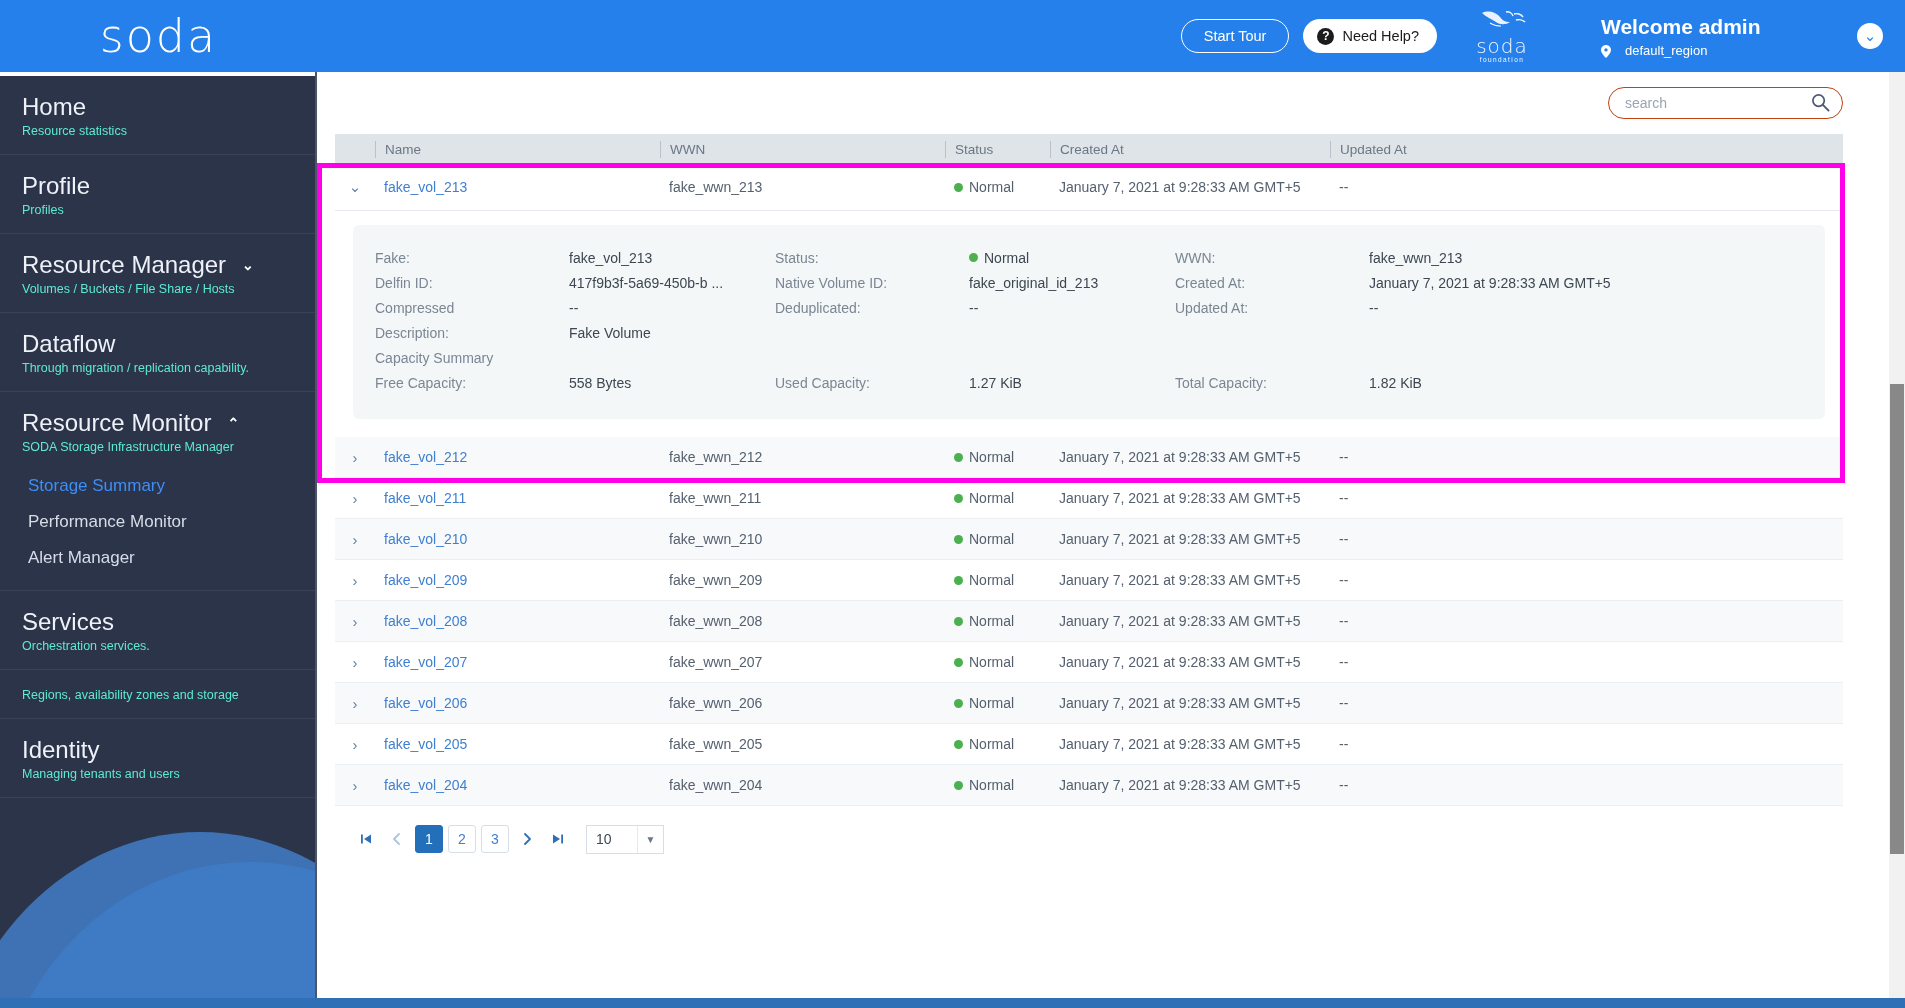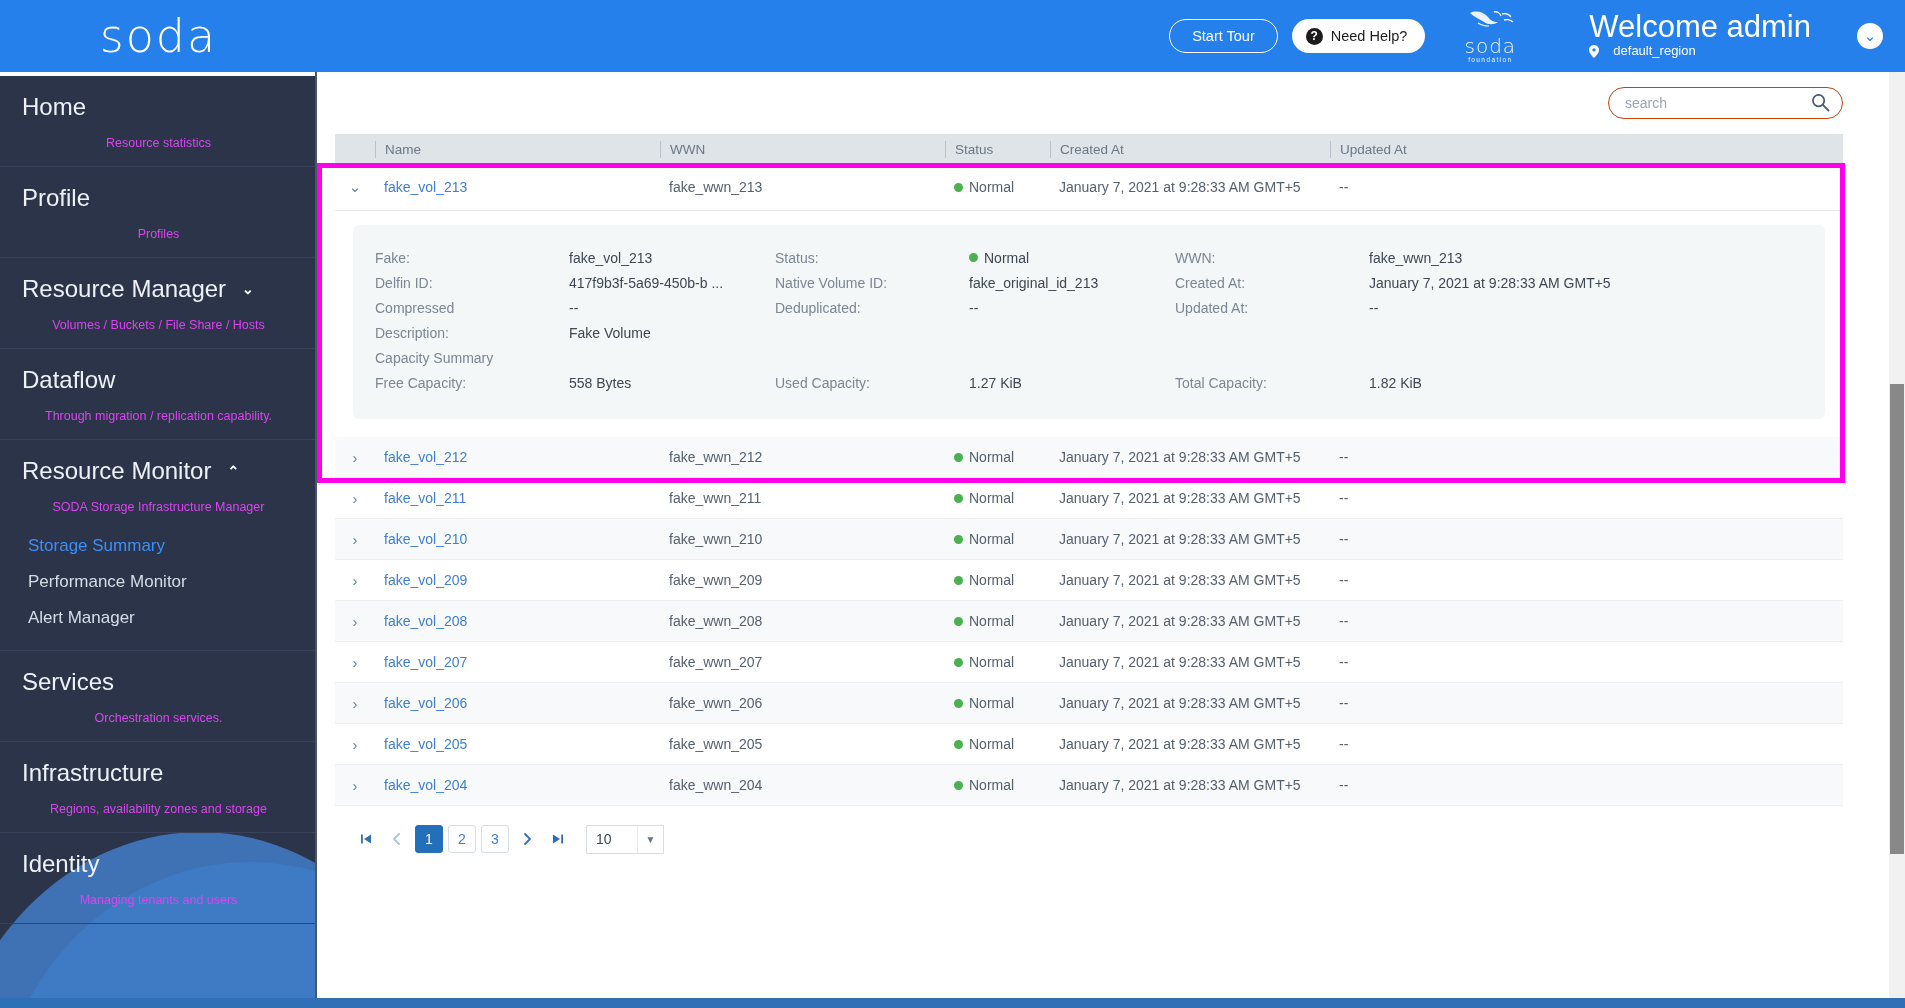--- a/index.html
+++ b/index.html
@@ -57,21 +57,21 @@
   #foundation-mark .fm-word {
     font-size: 20px; letter-spacing: 1px; font-family: "DejaVu Sans", sans-serif;
     font-weight: 300; line-height: 18px; margin-top: 2px;
   }
   #foundation-mark .fm-sub {
     font-size: 6.5px; letter-spacing: 1.4px; line-height: 9px;
   }
   #welcome-block {
     margin-left: 60px; color: #ffffff; min-width: 210px;
   }
-  #welcome-block .wb-title { font-size: 31px; font-weight: 400; line-height: 30px; text-align: center; }
+  #welcome-block .wb-title { font-size: 21px; font-weight: 700; line-height: 30px; }
   #welcome-block .wb-region {
     font-size: 13px; line-height: 18px; display: flex; align-items: center; gap: 14px;
   }
   #caret-circle {
     margin-left: 46px; width: 26px; height: 26px; border-radius: 50%;
     background: #ffffff; color: #2680eb;
     display: flex; align-items: center; justify-content: center;
     font-size: 15px; cursor: pointer;
   }
 
@@ -104,21 +104,21 @@
     display: block;
   }
   .nav-title-row { display: flex; align-items: center; }
   .nav-title {
     font-size: 24px; color: #eef2f8; font-weight: 400; line-height: 30px;
   }
   .nav-chev {
     margin-left: 16px; font-size: 14px; color: #ffffff; font-weight: bold;
   }
   .nav-sub {
-    font-size: 12.5px; color: #d946ef; line-height: 17px; margin-top: 13px; text-align: center;
+    font-size: 12.5px; color: #5eead4; line-height: 17px; margin-top: 1px;
   }
   .subnav { margin-top: 12px; }
   .subnav-item {
     padding: 6px 22px 6px 28px; font-size: 17px; color: #d7dde8;
     cursor: pointer; line-height: 24px;
   }
   .subnav-item.active { color: #3e8ef7; }
 
   
   #main {
@@ -343,23 +343,20 @@
       <div class="nav-group">
         <div class="nav-group-head">
           <div class="nav-title-row">
             <div class="nav-title">Services</div>
           </div>
           <div class="nav-sub">Orchestration services.</div>
         </div>
       </div>
       <div class="nav-group">
         <div class="nav-group-head">
-          <div class="nav-title-row">
-            <div class="nav-title">Infrastructure</div>
-          </div>
           <div class="nav-sub">Regions, availability zones and storage</div>
         </div>
       </div>
       <div class="nav-group">
         <div class="nav-group-head">
           <div class="nav-title-row">
             <div class="nav-title">Identity</div>
           </div>
           <div class="nav-sub">Managing tenants and users</div>
         </div>

